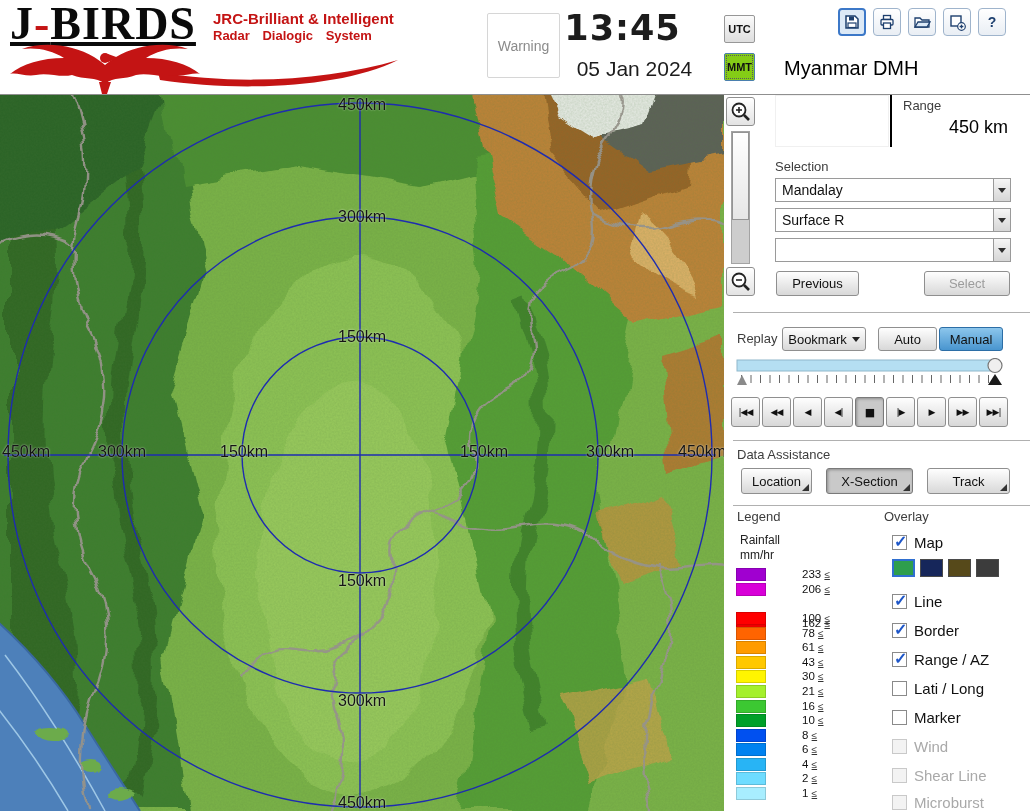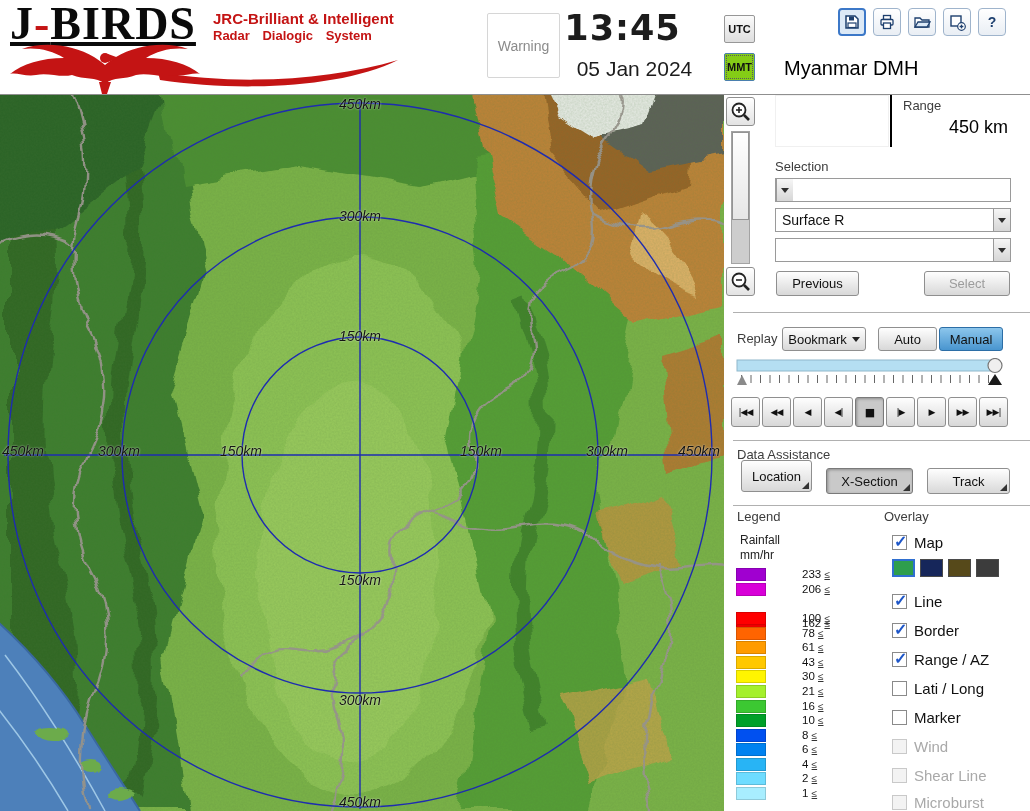--- a/index.html
+++ b/index.html
@@ -19,21 +19,21 @@
   .clock-date{position:absolute;left:552px;top:57px;width:165px;text-align:center;font-size:21px;color:#1c1c1c;}
   .tz{position:absolute;left:724px;width:31px;height:28px;font-size:11px;font-weight:bold;display:flex;align-items:center;justify-content:center;background:linear-gradient(#fbfbfb,#dedede);border:1px solid #979797;border-radius:2px;box-sizing:border-box;}
   .tz.sel{background:#84cc16;border:1px solid #4a7fae;outline:1px dotted #5a5a5a;outline-offset:-3px;}
   .toolbar{position:absolute;left:838px;top:8px;display:flex;gap:7px;}
   .tool-btn{width:28px;height:28px;background:linear-gradient(#ffffff,#e9eef4);border:1px solid #9fb4cc;border-radius:4px;display:flex;align-items:center;justify-content:center;box-sizing:border-box;}
   .tool-btn.sel{border:2px solid #3c78c8;background:#dce9f6;}
   .station-title{position:absolute;left:784px;top:57px;font-size:20px;color:#000;}
 
   
   .map-wrap{position:absolute;left:0;top:95px;width:724px;height:716px;overflow:hidden;background:#7cb448;}
-  .ring-label{position:absolute;font-size:14px;color:#141414;text-shadow:0 0 2px rgba(255,255,255,.75);white-space:nowrap;font-style:italic;}
+  .ring-label{position:absolute;font-size:16px;color:#141414;text-shadow:0 0 2px rgba(255,255,255,.75);white-space:nowrap;}
   .rl-v{left:338px;width:44px;text-align:center;}
 
   
   .zoom-strip{position:absolute;left:724px;top:95px;width:33px;height:716px;background:#fff;}
   .zoom-btn{position:absolute;left:2px;width:29px;height:29px;background:linear-gradient(#ffffff,#e3e3e3);border:1px solid #8f8f8f;border-radius:3px;display:flex;align-items:center;justify-content:center;box-sizing:border-box;}
   .zoom-track{position:absolute;left:7px;top:36px;width:19px;height:133px;background:#cdcdcd;border:1px solid #a3a3a3;box-sizing:border-box;}
   .zoom-thumb{position:absolute;left:0px;top:0px;width:17px;height:88px;background:linear-gradient(#ffffff,#e6e6e6);border:1px solid #949494;box-sizing:border-box;}
 
   
   .panel{position:absolute;left:757px;top:95px;width:273px;height:716px;background:#fff;}
@@ -249,20 +249,21 @@
 
   <div class="panel">
 
     <div class="abs" style="left:18px;top:0;width:114px;height:52px;background:#fff;border:1px solid #f0f0f0"></div>
     <div class="abs" style="left:133px;top:0;width:2px;height:52px;background:#000"></div>
     <div class="sec-label" style="left:146px;top:3px">Range</div>
     <div class="abs" style="left:146px;top:22px;width:105px;text-align:right;font-size:18px;color:#000">450 km</div>
 
     <div class="sec-label" style="left:18px;top:64px">Selection</div>
     <div class="dropdown" style="top:83px">
+      <span class="dd-text">Mandalay</span>
       <span class="dd-btn">
           <span class="tri-down"></span>
         </span>
     </div>
     <div class="dropdown" style="top:113px">
       <span class="dd-text">Surface R</span>
       <span class="dd-btn">
           <span class="tri-down"></span>
         </span>
     </div>
@@ -301,21 +302,21 @@
       <div class="btn media-btn pressed" style="font-size:11px">■</div>
       <div class="btn media-btn">|▶</div>
       <div class="btn media-btn">▶</div>
       <div class="btn media-btn">▶▶</div>
       <div class="btn media-btn">▶▶|</div>
     </div>
 
     <div class="divider" style="top:345px"></div>
 
     <div class="sec-label" style="left:-20px;top:352px">Data Assistance</div>
-    <div class="btn abs" style="left:-16px;top:365px;width:71px;height:32px">
+    <div class="btn abs" style="left:-16px;top:373px;width:71px;height:26px">
         <span>Location</span>
         <span class="tri-corner"></span>
       </div>
     <div class="btn abs pressed" style="left:69px;top:373px;width:87px;height:26px">
         <span>X-Section</span>
         <span class="tri-corner"></span>
       </div>
     <div class="btn abs" style="left:170px;top:373px;width:83px;height:26px">
         <span>Track</span>
         <span class="tri-corner"></span>

